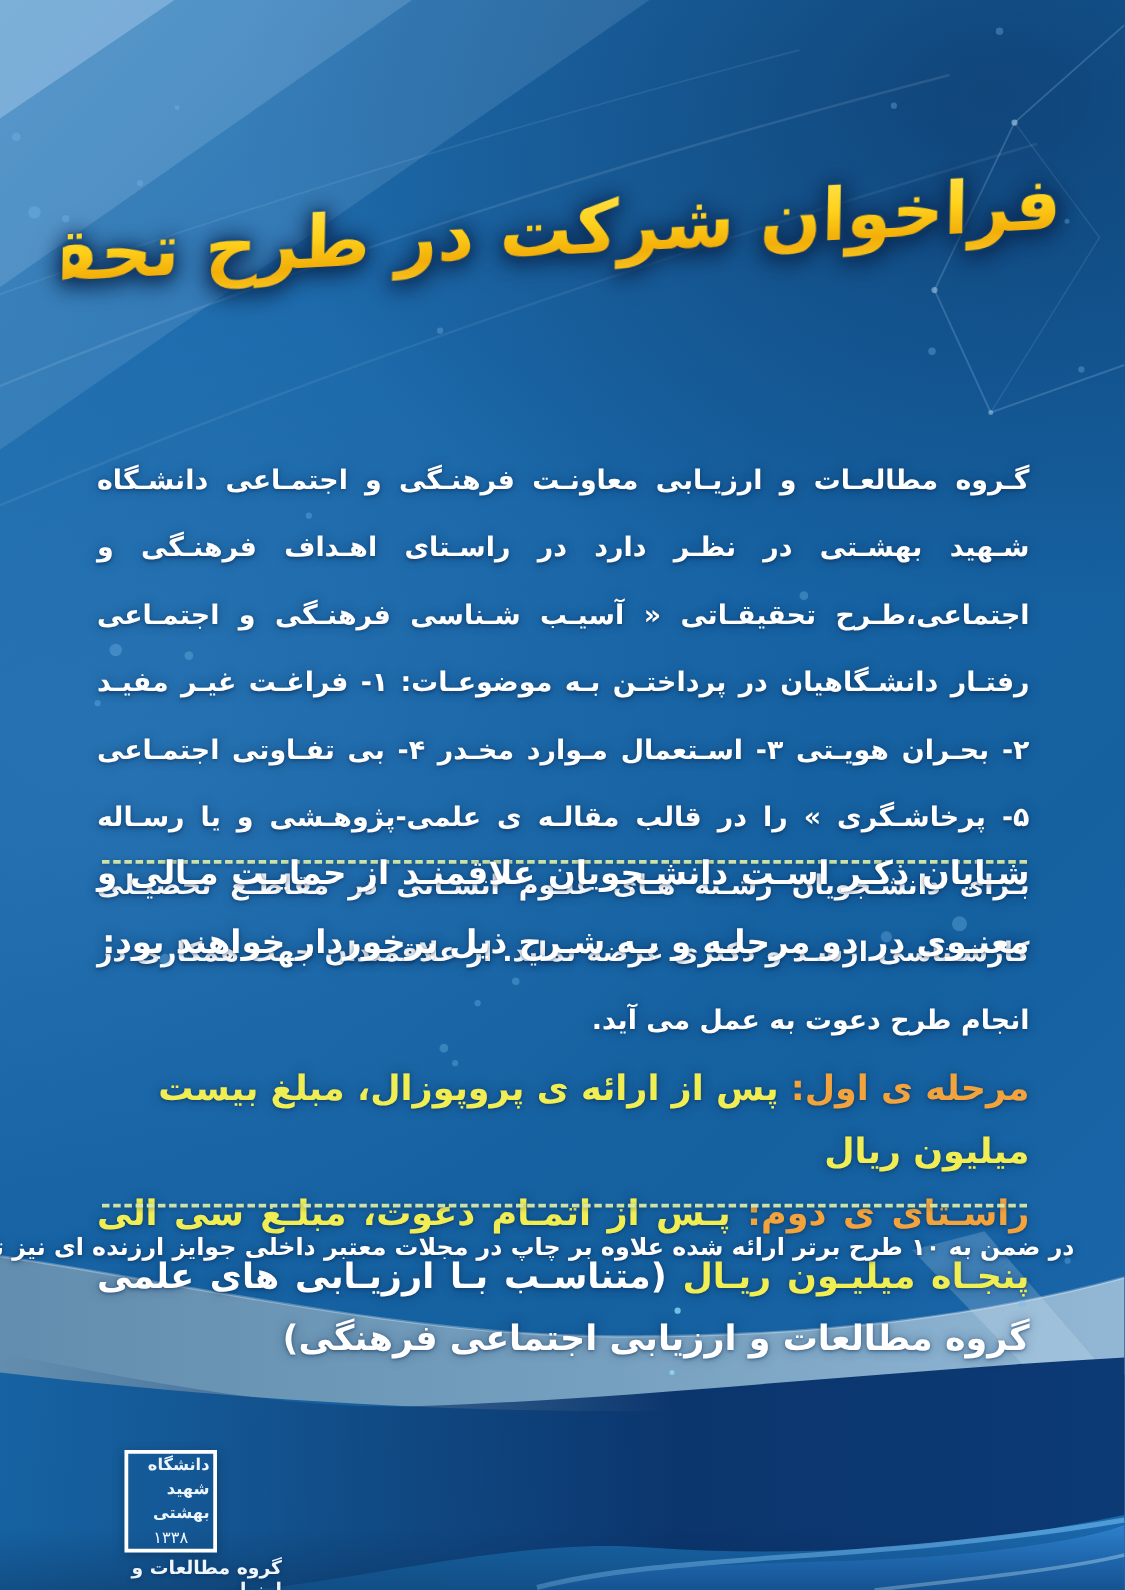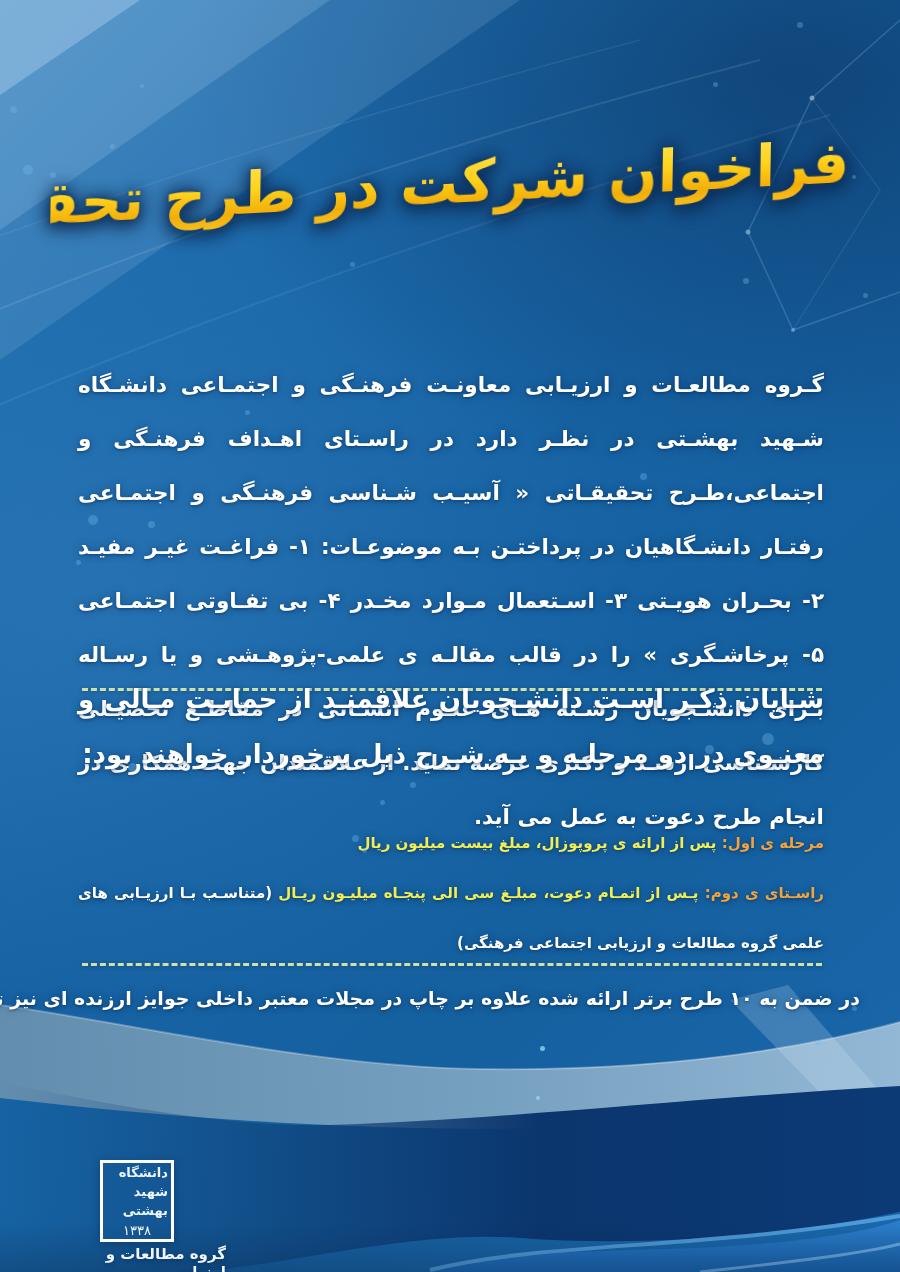--- a/index.html
+++ b/index.html
@@ -27,21 +27,21 @@
     filter:drop-shadow(0 0 2px rgba(16,58,108,.95)) drop-shadow(0 0 9px rgba(11,44,88,.85)) drop-shadow(0 4px 7px rgba(8,34,70,.7));
   }
 
   .body-text{
     position:absolute;left:78px;width:746px;margin:0;
     color:#ffffff;font-weight:bold;
     text-shadow:0 1px 3px rgba(8,40,80,.55),0 0 9px rgba(8,40,80,.35);
   }
   .intro{top:358px;font-size:21.5px;line-height:54px;text-align:justify;}
   .support{top:672px;font-size:26px;line-height:55px;text-align:justify;}
-  .stages{top:818px;font-size:15px;line-height:50px;text-align:justify;}
+  .stages{top:846px;font-size:28px;line-height:50px;text-align:justify;}
   .stage-label{color:#f2a33c;}
   .stage-amount{color:#f1ee54;}
   .stage-note{color:#ffffff;}
   .stage-row1{display:block;text-align:right;}
 
   .divider{
     position:absolute;left:82px;width:740px;height:0;
     border-top:3px dashed #d8e9a8;opacity:.95;
     filter:drop-shadow(0 1px 2px rgba(8,40,80,.5));
   }

